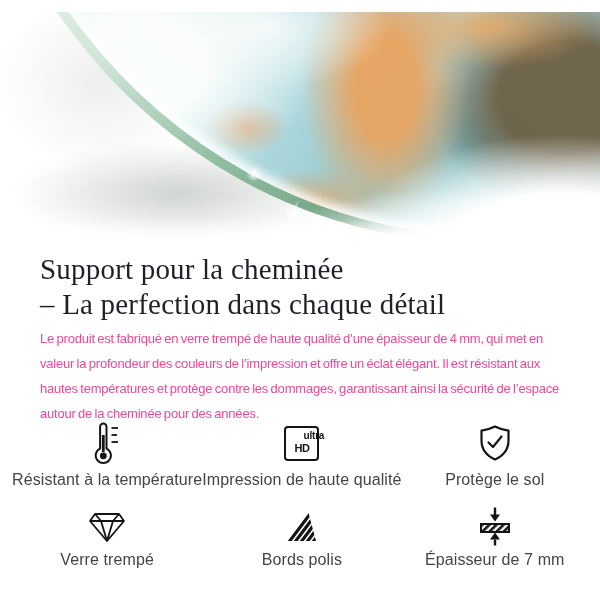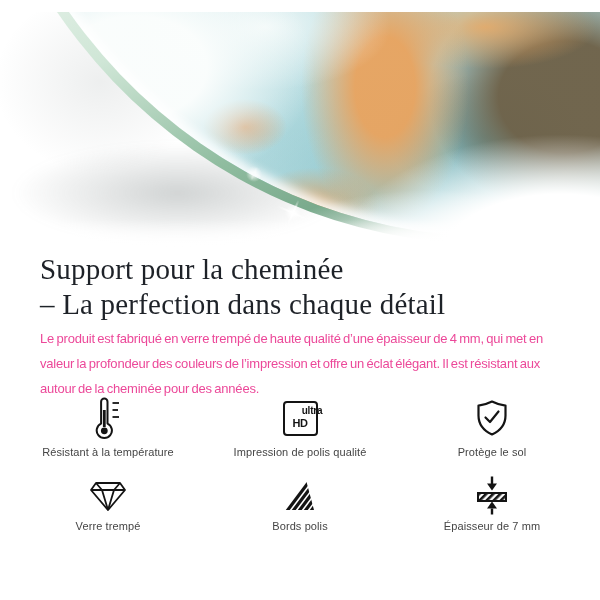--- a/index.html
+++ b/index.html
@@ -83,21 +83,21 @@
   .title span { display:block; }
   .description { margin:4px 40px 0; font-size:13px; line-height:25px; color:#ec4899;
     letter-spacing:-0.2px; word-spacing:-1px; }
   .description span { display:block; white-space:nowrap; }
 
   
   .features { display:grid; grid-template-columns:repeat(3,1fr); row-gap:17px; padding:0 12px; margin-top:-6px; }
   .feature { display:flex; flex-direction:column; align-items:center; }
   .icon-box { height:46px; display:flex; align-items:center; justify-content:center; }
   .r2 .icon-box { height:40px; }
-  .feature-label { margin-top:5px; font-size:11px; color:#454545; letter-spacing:0.1px; white-space:nowrap; }
+  .feature-label { margin-top:5px; font-size:16px; color:#454545; letter-spacing:0.1px; white-space:nowrap; }
   .icon-stroke { stroke:#141414; fill:none; }
 
   .uhd-box {
     width:35px; height:35px; border:2.5px solid #141414; border-radius:4px;
     display:flex; flex-direction:column; align-items:center; justify-content:center;
     color:#141414; font-weight:bold;
   }
   .uhd-top { font-size:10px; line-height:10px; letter-spacing:-0.2px;padding-left:24px; }
   .uhd-bottom { font-size:11px; line-height:14px; letter-spacing:-0.5px; }
 </style>
@@ -117,20 +117,21 @@
   </div>
 
   <h1 class="title">
     <span>Support pour la cheminée</span>
     <span>– La perfection dans chaque détail</span>
   </h1>
 
   <p class="description">
     <span>Le produit est fabriqué en verre trempé de haute qualité d’une épaisseur de 4 mm, qui met en</span>
     <span>valeur la profondeur des couleurs de l’impression et offre un éclat élégant. Il est résistant aux</span>
+    <span>hautes températures et protège contre les dommages, garantissant ainsi la sécurité de l’espace</span>
     <span>autour de la cheminée pour des années.</span>
   </p>
 
   <div class="features">
 
     <div class="feature">
       <div class="icon-box">
         <svg width="26" height="46" viewBox="0 0 26 46">
           <path class="icon-stroke" stroke-width="2" stroke-linejoin="round" d="M9.3,3.5 a3.2,3.2 0 0 1 3.2,3.2 V28.6 a7.6,7.6 0 1 1 -6.4,0 V6.7 a3.2,3.2 0 0 1 3.2,-3.2 Z"></path>
           <line x1="9.3" y1="15" x2="9.3" y2="32" stroke="#141414" stroke-width="2.8"></line>
@@ -143,21 +144,21 @@
       <div class="feature-label">Résistant à la température</div>
     </div>
 
     <div class="feature">
       <div class="icon-box">
         <div class="uhd-box">
           <span class="uhd-top">ultra</span>
           <span class="uhd-bottom">HD</span>
         </div>
       </div>
-      <div class="feature-label">Impression de polis qualité</div>
+      <div class="feature-label">Impression de haute qualité</div>
     </div>
 
     <div class="feature">
       <div class="icon-box">
         <svg width="36" height="38" viewBox="0 0 36 38">
           <path class="icon-stroke" stroke-width="2.2" stroke-linejoin="round" d="M18,2.5 C22.5,4.8 27.5,6.2 31.5,6.6 V16.5 C31.5,25.5 26,31.8 18,35.5 C10,31.8 4.5,25.5 4.5,16.5 V6.6 C8.5,6.2 13.5,4.8 18,2.5 Z"></path>
           <path class="icon-stroke" stroke-width="2.2" stroke-linecap="round" stroke-linejoin="round" d="M11.5,18.5 L16,23 L24.5,12.5"></path>
         </svg>
       </div>
       <div class="feature-label">Protège le sol</div>

